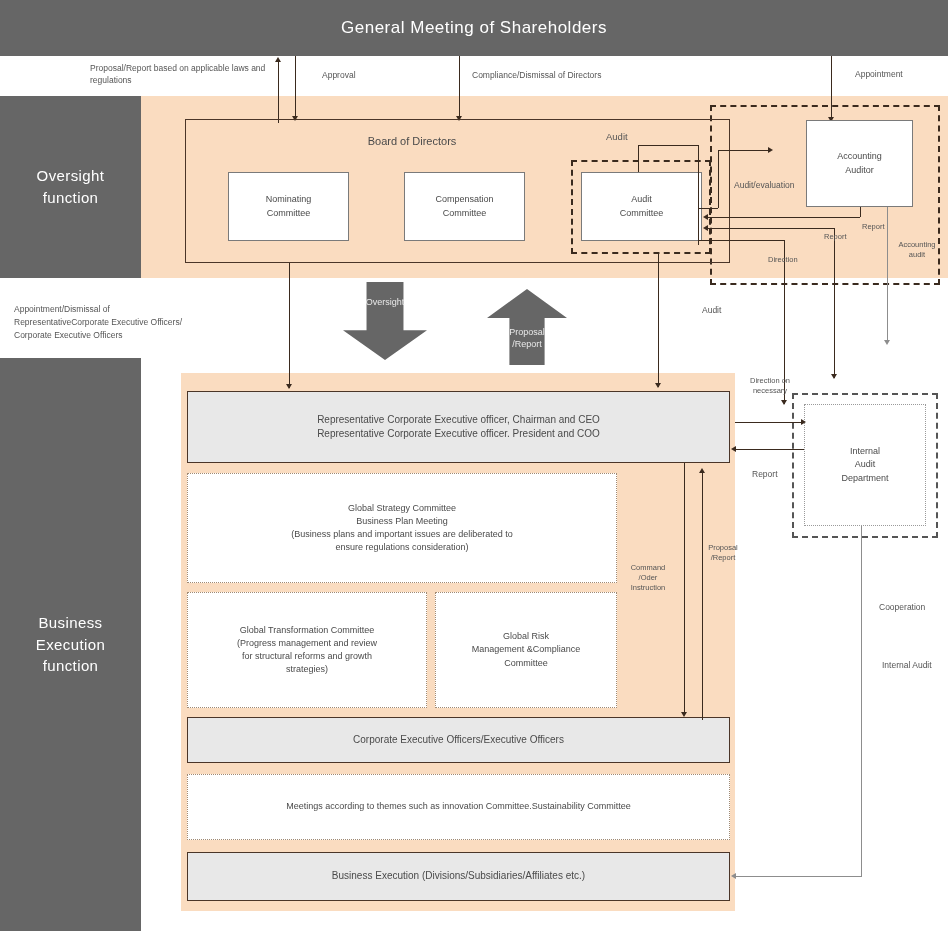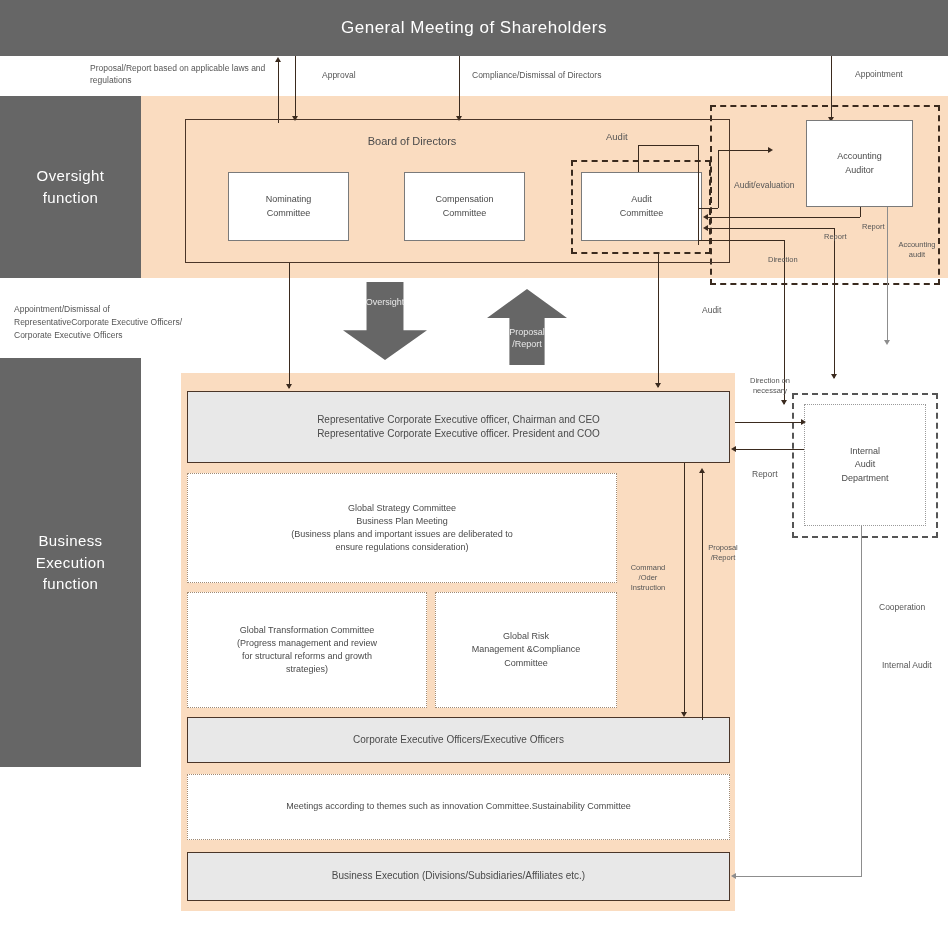--- a/index.html
+++ b/index.html
@@ -68,21 +68,21 @@
 
   <div class="abs orange-band" style="left:0;top:96px;width:948px;height:182px;"></div>
 
   <div class="abs gray-band" style="left:0;top:96px;width:141px;height:182px;">
     <div class="gray-side" style="width:100%;height:100%;flex-direction:column;">
       <div>Oversight</div>
       <div>function</div>
     </div>
   </div>
 
-  <div class="abs gray-band" style="left:0;top:358px;width:141px;height:409px;">
+  <div class="abs gray-band" style="left:0;top:358px;width:141px;height:573px;">
     <div class="gray-side" style="width:100%;height:100%;flex-direction:column;">
       <div>Business</div>
       <div>Execution</div>
       <div>function</div>
     </div>
   </div>
 
   <div class="abs orange-band" style="left:181px;top:373px;width:554px;height:538px;"></div>
 
   <div class="lbl lbl-s" style="left:90px;top:63px;width:190px;">Proposal/Report based on applicable laws and regulations</div>

